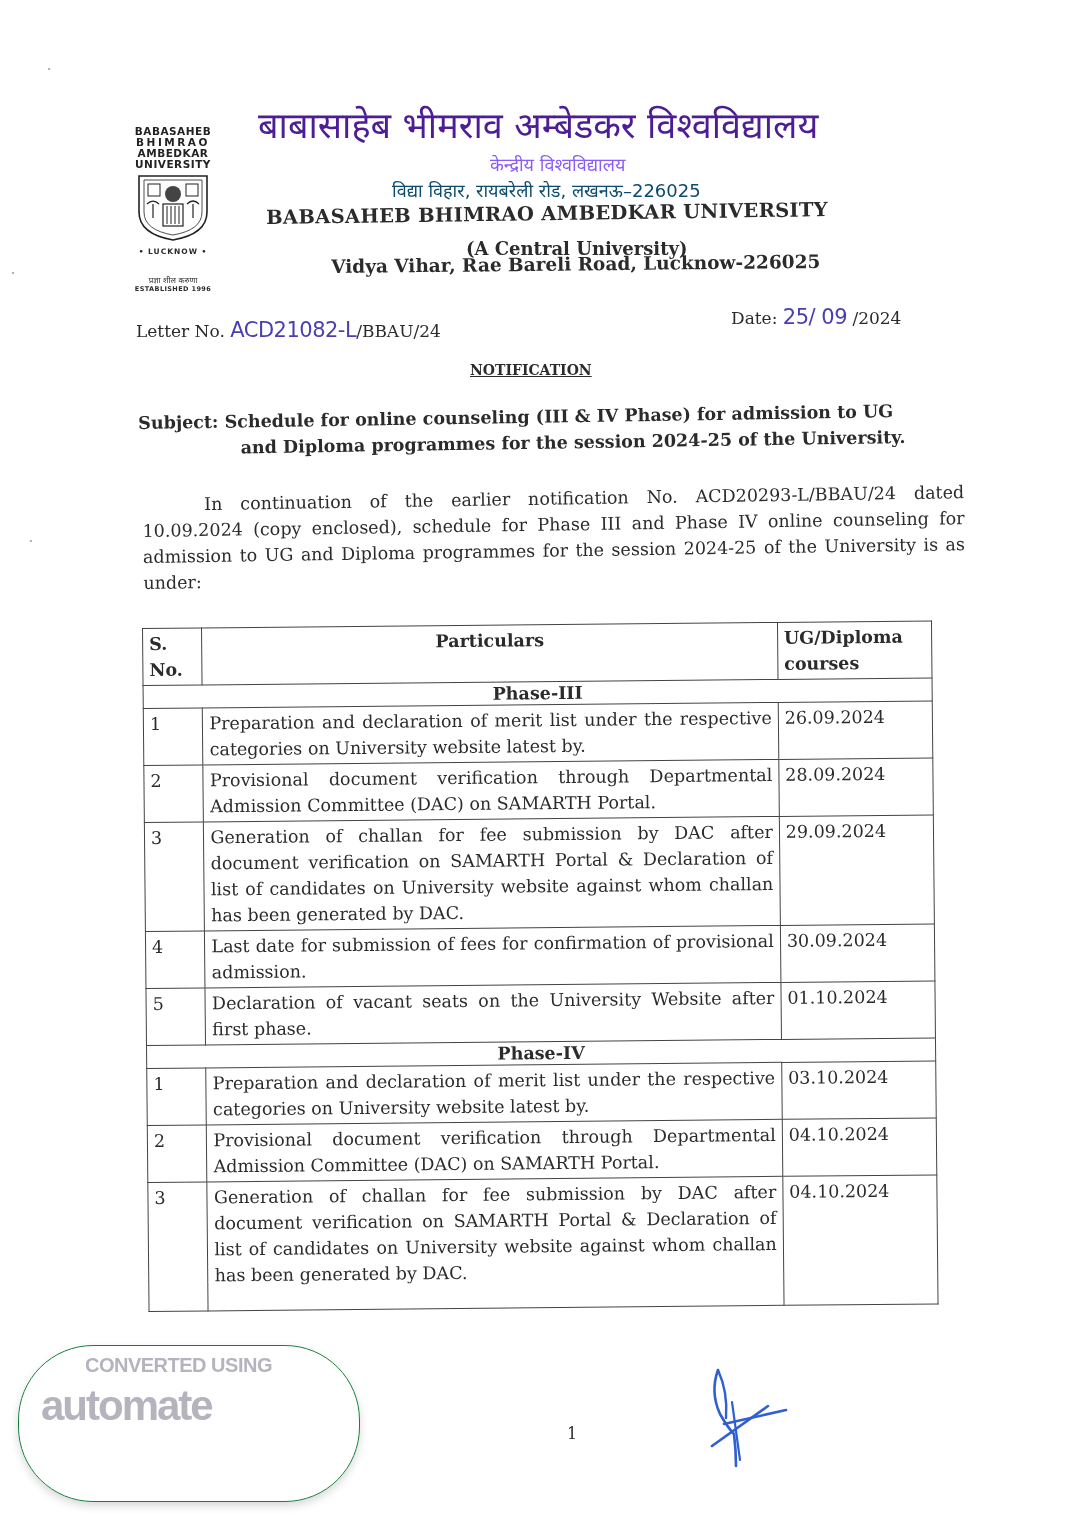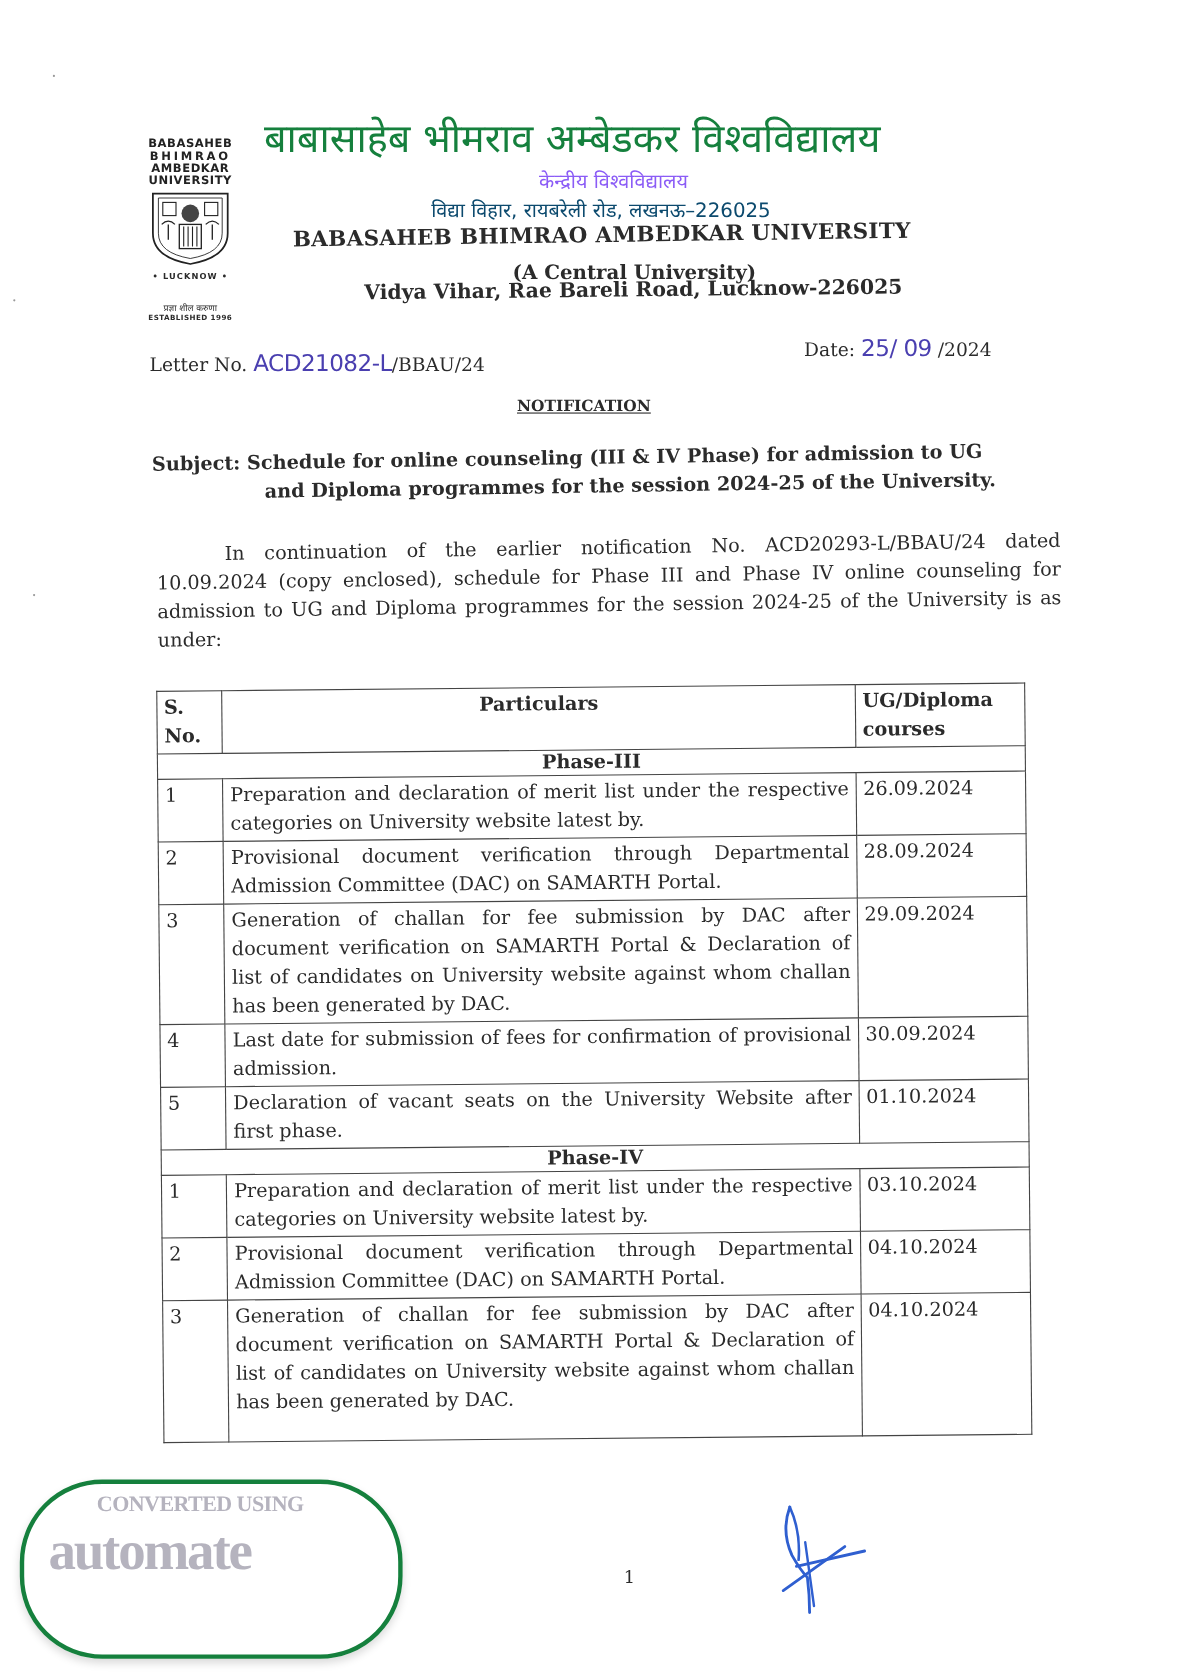--- a/index.html
+++ b/index.html
@@ -9,21 +9,21 @@
   }
   .page { position: absolute; left: 0; top: 0; width: 1080px; height: 1500px; }
   
   .logo { position: absolute; left: 128px; top: 126px; width: 90px; text-align: center; }
   .logo-name { font-family: "DejaVu Sans", sans-serif; font-weight: bold; font-size: 10.5px; line-height: 11px; letter-spacing: 0.5px; color: #222; }
   .logo-crest { margin: 4px auto 0; width: 76px; height: 68px; }
   .logo-lucknow { font-family: "DejaVu Sans", sans-serif; font-size: 7.5px; font-weight: bold; letter-spacing: 1px; margin-top: 1px; }
   .logo-motto { font-size: 8px; margin-top: 18px; }
   .logo-est { font-family: "DejaVu Sans", sans-serif; font-size: 6.5px; font-weight: bold; letter-spacing: 0.4px; }
 
-  .hindi-title { position: absolute; left: 240px; top: 100px; font-family: "DejaVu Sans", sans-serif; font-size: 36px; color: #15803d; white-space: nowrap; }
+  .hindi-title { position: absolute; left: 258px; top: 100px; font-family: "DejaVu Sans", sans-serif; font-size: 36px; color: #4c1d95; white-space: nowrap; }
   .hindi-sub { position: absolute; left: 490px; top: 152px; font-family: "DejaVu Sans", sans-serif; font-size: 18px; color: #8b5cf6; white-space: nowrap; }
   .hindi-addr { position: absolute; left: 392px; top: 178px; font-family: "DejaVu Sans", sans-serif; font-size: 18px; color: #0c4a6e; white-space: nowrap; }
   .eng-title { position: absolute; left: 266px; top: 206px; font-weight: bold; font-size: 19.5px; letter-spacing: 0.3px; white-space: nowrap; transform: rotate(-0.8deg); transform-origin: left top; }
   .eng-sub { position: absolute; left: 466px; top: 238px; font-weight: bold; font-size: 18px; white-space: nowrap; }
   .eng-addr { position: absolute; left: 331px; top: 256px; font-weight: bold; font-size: 18.5px; white-space: nowrap; transform: rotate(-0.6deg); transform-origin: left top; }
 
   
   .letter-no { position: absolute; left: 136px; top: 318px; font-size: 17px; white-space: nowrap; }
   .hand { font-family: "DejaVu Sans", sans-serif; color: #4a3fb0; font-size: 21px; letter-spacing: -0.5px; }
   .date-line { position: absolute; left: 731px; top: 305px; font-size: 17px; white-space: nowrap; }
@@ -44,23 +44,23 @@
   .c-sno { width: 46px; text-align: left; }
   .c-part { width: 558px; text-align: justify; }
   .c-date { width: 140px; text-align: left; }
   .phase-row td { text-align: center; font-weight: bold; padding: 0; line-height: 22px; }
   th.c-part { text-align: center; }
   .last-row td { height: 124px; }
 
   .page-no { position: absolute; left: 567px; top: 1424px; font-size: 16px; }
   .signature { position: absolute; left: 706px; top: 1362px; width: 90px; height: 110px; }
 
-  .watermark { position: absolute; left: 18px; top: 1345px; width: 340px; height: 155px; border: 4px solid #15803d; border-radius: 75px; background: rgba(255,255,255,0.92); box-shadow: 0 4px 8px rgba(0,0,0,0.15); font-family: Liberation Serif, serif; }
+  .watermark { position: absolute; left: 18px; top: 1345px; width: 340px; height: 155px; border: 1px solid #15803d; border-radius: 75px; background: rgba(255,255,255,0.92); box-shadow: 0 4px 8px rgba(0,0,0,0.15); font-family: Liberation Sans, sans-serif; }
   .wm-top { position: absolute; left: 66px; top: 8px; font-size: 20px; color: #b5b3be; font-weight: bold; letter-spacing: -0.5px; }
-  .wm-mid { position: absolute; left: 22px; top: 28px; font-size: 50px; color: #b5b3be; font-weight: bold; letter-spacing: -2px; line-height: 64px; }
+  .wm-mid { position: absolute; left: 22px; top: 28px; font-size: 42px; color: #b5b3be; font-weight: bold; letter-spacing: -2px; line-height: 64px; }
   .wm-bot { position: absolute; left: 112px; top: 78px; font-size: 50px; color: #b5b3be; font-weight: bold; letter-spacing: -2px; line-height: 64px; }
   .wm-dot { color: #f4b5a8; }
   .speck { position: absolute; width: 2px; height: 2px; background: #999; border-radius: 1px; }
 </style>
 </head>
 <body>
 
 <div class="page">
 
   <span class="speck" style="left:48px;top:68px"></span>

